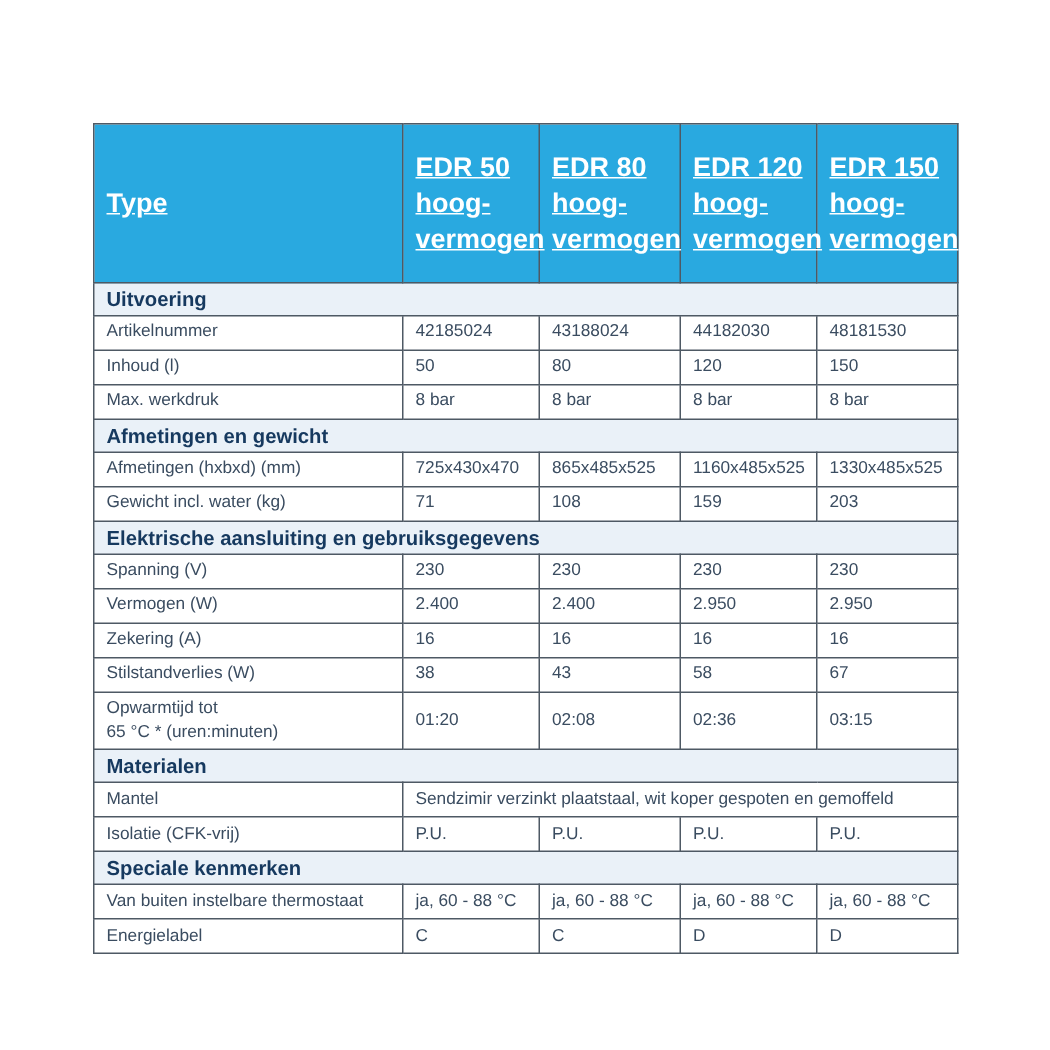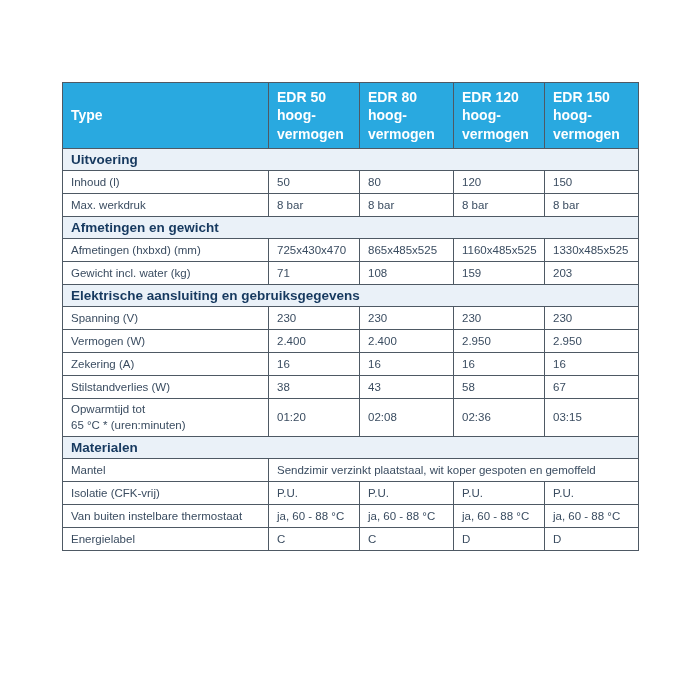--- a/index.html
+++ b/index.html
@@ -18,26 +18,27 @@
   .table-wrap{position:absolute;left:62px;top:82px;width:576px;}
   table.spec{width:100%;border-collapse:collapse;table-layout:fixed;}
   table.spec th, table.spec td{
     border:1px solid var(--border);
     text-align:left;
     vertical-align:middle;
   }
   thead th{
     background:var(--header-bg);
     color:var(--header-text);
-    font-size:14px;
+    font-size:18px;
     font-weight:bold;
     height:55px;
-    padding:5px 8px;
+    padding:17px 8px;
     line-height:1.32;
     white-space:pre-line;
+    text-decoration:underline;
   }
   td.section{
     background:var(--section-bg);
     color:var(--section-text);
     font-size:13.5px;
     font-weight:bold;
     height:16px;
     padding:3px 8px;
   }
   td.label, td.value{
@@ -78,20 +79,27 @@
           <th>EDR 150
 hoog-
 vermogen</th>
         </tr>
       </thead>
       <tbody id="tbody">
           <tr class="section-row">
             <td class="section" colspan="5">Uitvoering</td>
           </tr>
           <tr>
+            <td class="label">Artikelnummer</td>
+            <td class="value">42185024</td>
+            <td class="value">43188024</td>
+            <td class="value">44182030</td>
+            <td class="value">48181530</td>
+          </tr>
+          <tr>
             <td class="label">Inhoud (l)</td>
             <td class="value">50</td>
             <td class="value">80</td>
             <td class="value">120</td>
             <td class="value">150</td>
           </tr>
           <tr>
             <td class="label">Max. werkdruk</td>
             <td class="value">8 bar</td>
             <td class="value">8 bar</td>
@@ -161,20 +169,23 @@
             <td class="label">Mantel</td>
             <td class="value" colspan="4">Sendzimir verzinkt plaatstaal, wit koper gespoten en gemoffeld</td>
           </tr>
           <tr>
             <td class="label">Isolatie (CFK-vrij)</td>
             <td class="value">P.U.</td>
             <td class="value">P.U.</td>
             <td class="value">P.U.</td>
             <td class="value">P.U.</td>
           </tr>
+          <tr class="section-row">
+            <td class="section" colspan="5">Speciale kenmerken</td>
+          </tr>
           <tr>
             <td class="label">Van buiten instelbare thermostaat</td>
             <td class="value">ja, 60 - 88 °C</td>
             <td class="value">ja, 60 - 88 °C</td>
             <td class="value">ja, 60 - 88 °C</td>
             <td class="value">ja, 60 - 88 °C</td>
           </tr>
           <tr>
             <td class="label">Energielabel</td>
             <td class="value">C</td>

